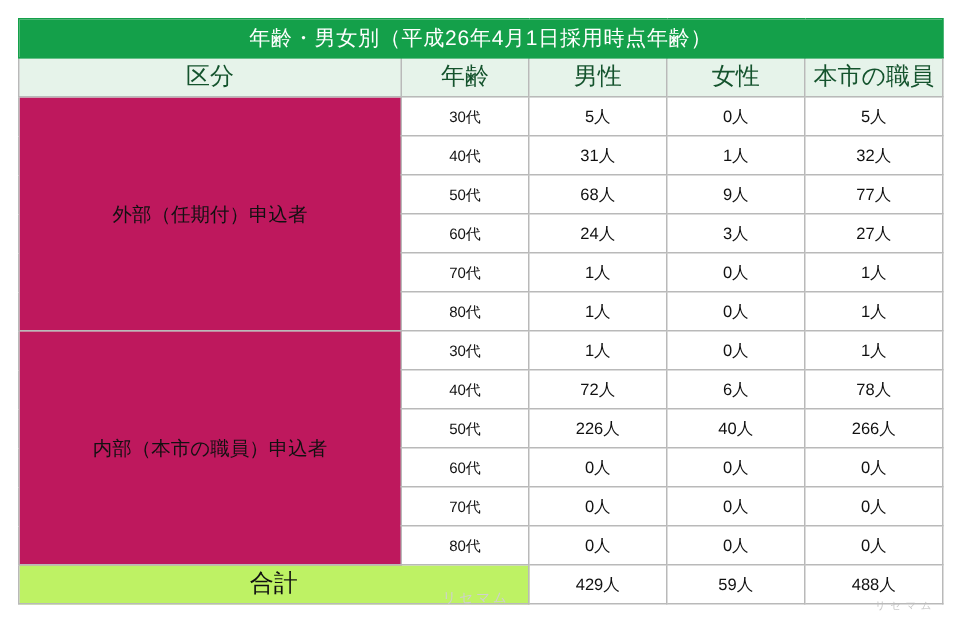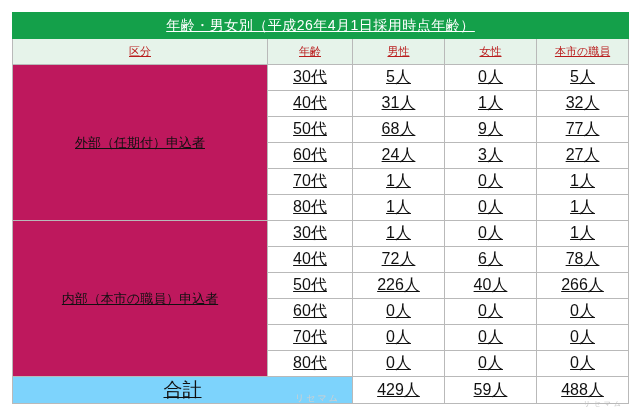--- a/index.html
+++ b/index.html
@@ -28,51 +28,50 @@
     font-size: 12px;
     color: #111;
   }
   table.tbl td, table.tbl th {
     border: 1px solid #b9b9b9;
     padding: 0;
     text-align: center;
     vertical-align: middle;
     height: 25px;
     font-weight: normal;
-    text-decoration: underline;
   }
   .title-cell {
     background: #14a04a;
     color: #ffffff;
     font-weight: bold;
     font-size: 14px;
     height: 27px;
     letter-spacing: 0.5px;
     border: 1px solid #14a04a !important;
   }
   .hdr {
     background: #e6f3ea;
     font-weight: bold;
-    font-size: 11px;
+    font-size: 16px;
     height: 25px;
-    color: #b91c1c;
+    color: #14532d;
   }
   .grp {
     font-size: 13px;
     background: #be185d;
   }
   .age {
+    font-size: 10px;
+  }
+  .num {
+    font-size: 11px;
+  }
+  .total-label {
     font-size: 16px;
-  }
-  .num {
-    font-size: 16px;
-  }
-  .total-label {
-    font-size: 19px;
-    background: #7dd3fc;
+    background: #bef264;
   }
   .sep-top td {
     border-top: 2px solid #8a8a8a;
   }
   .watermark {
     position: absolute;
     right: 16px;
     bottom: 8px;
     font-family: "Liberation Serif", serif;
     font-size: 19px;

